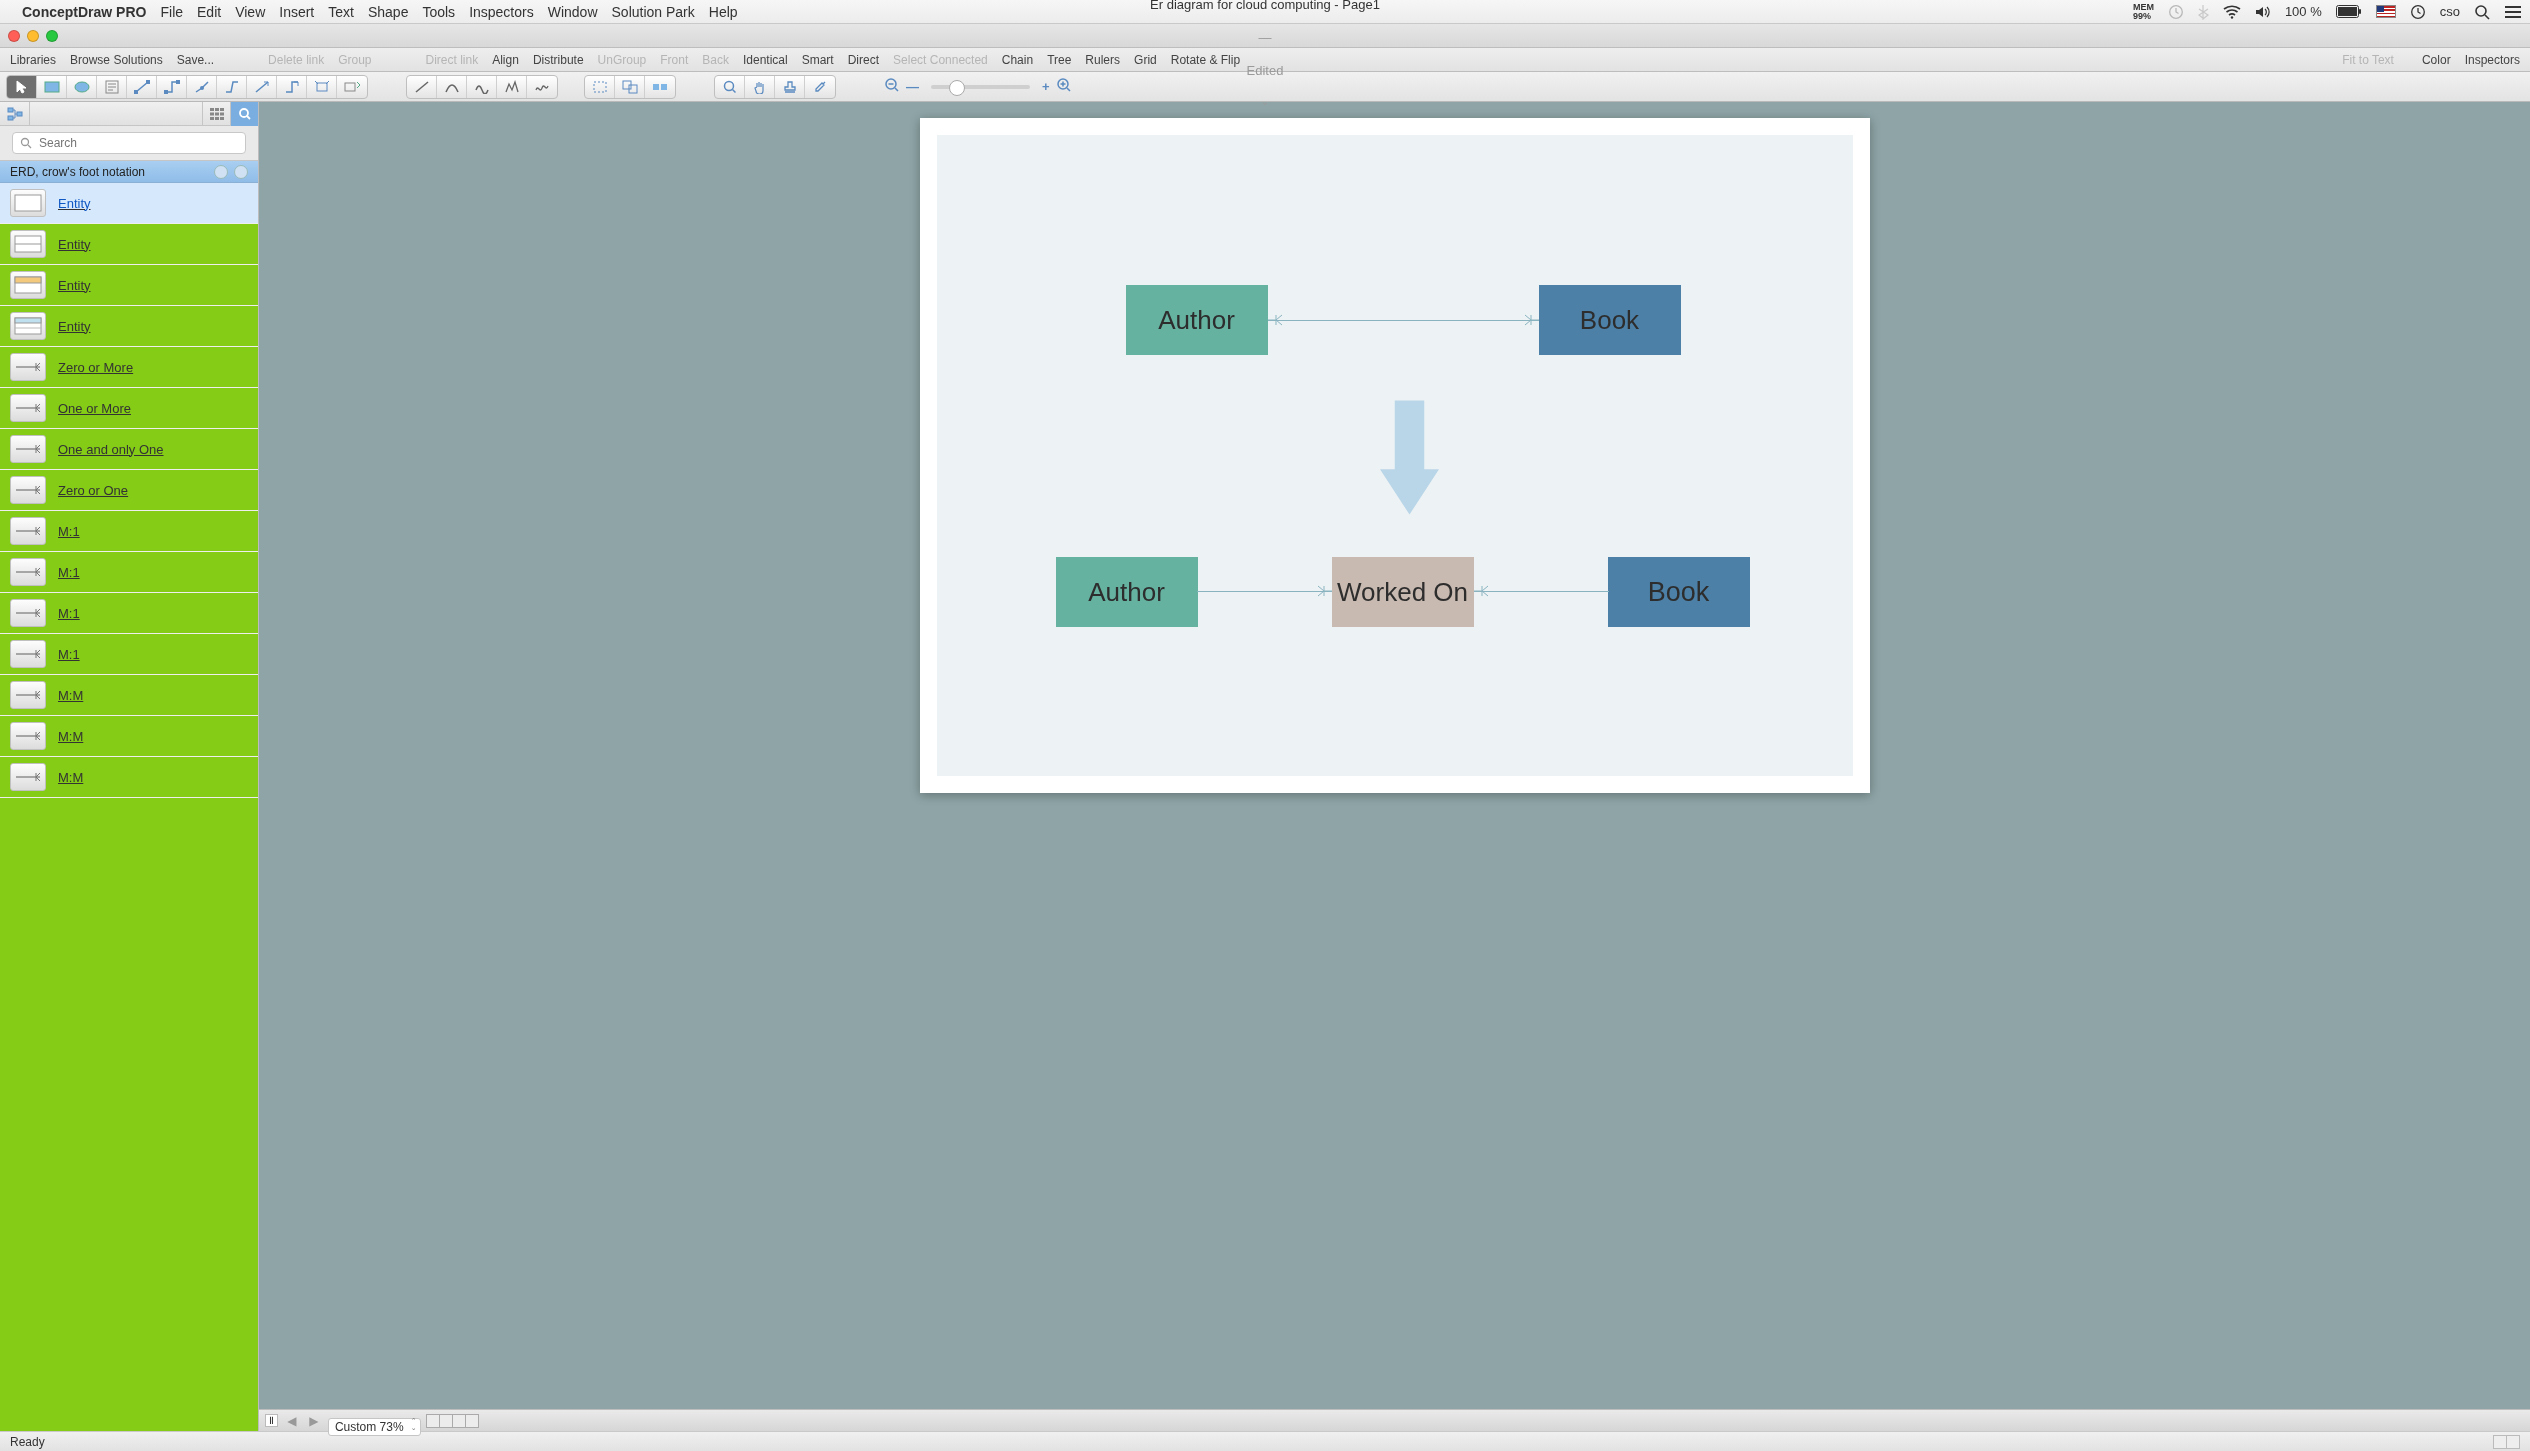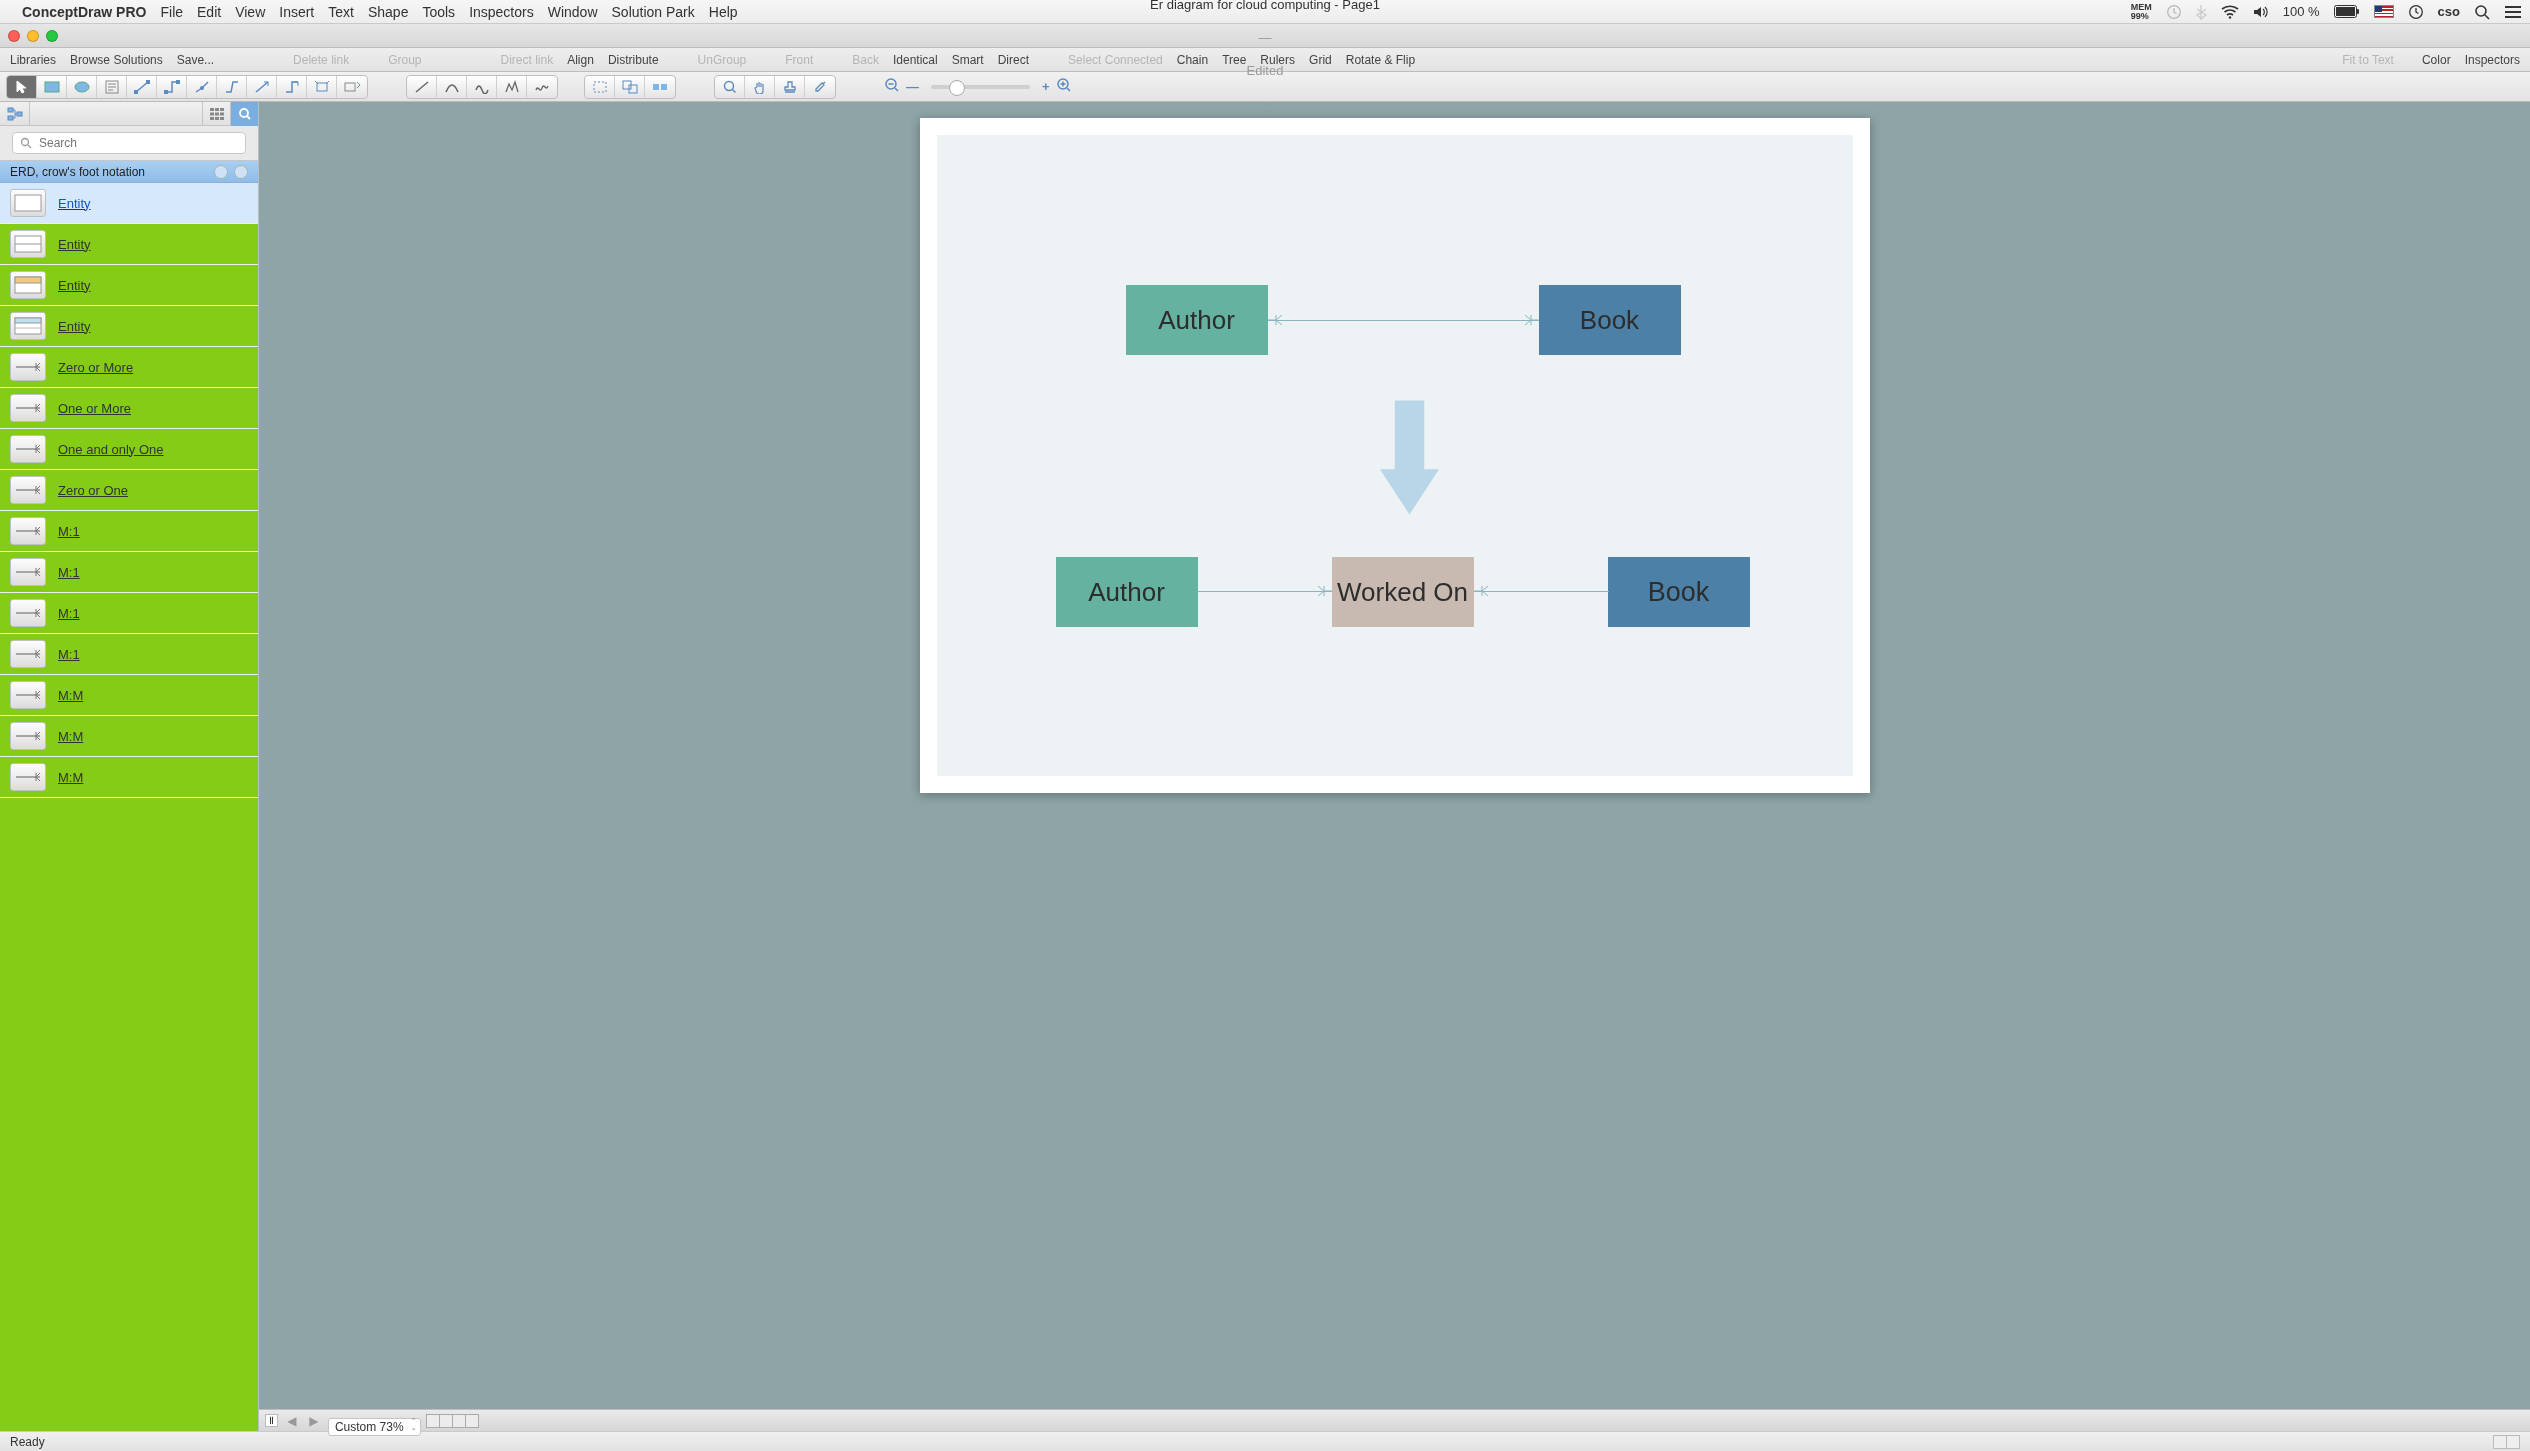--- a/index.html
+++ b/index.html
@@ -35,21 +35,21 @@
 .titlebar .edited { color: #9a9a9a; }
 .titlebar .chev { color: #9a9a9a; font-size: 10px; }
 
 
 .sec-toolbar {
   height: 24px; background: linear-gradient(#eeeeee,#e2e2e2);
   display: flex; align-items: center; font-size: 12px; color: #444;
   border-bottom: 1px solid #bdbdbd; padding: 0 10px; gap: 14px;
 }
 .sec-toolbar .grp { display: flex; gap: 14px; }
-.sec-toolbar .dim { color: #b5b5b5; margin-left: 25px; }
+.sec-toolbar .dim { color: #b5b5b5; }
 .sec-toolbar .spacer { flex: 1; }
 
 
 .icon-toolbar {
   height: 30px; background: linear-gradient(#f1f1f1,#e3e3e3);
   display: flex; align-items: center; padding: 0 6px; gap: 4px;
   border-bottom: 1px solid #b9b9b9;
 }
 .icon-toolbar .cluster { display: flex; border: 1px solid #bfbfbf; border-radius: 4px; overflow: hidden; background: linear-gradient(#fff,#e4e4e4); }
 .icon-toolbar .ibtn { width: 30px; height: 22px; display: flex; align-items:center; justify-content:center; border-right: 1px solid #cfcfcf; }
@@ -181,21 +181,21 @@
           <rect x="23" y="4" width="2" height="5" rx="1" fill="#333"></rect>
         </svg>
     </span>
     <span class="flag"></span>
     <span>
       <svg width="16" height="16" viewBox="0 0 16 16">
           <circle cx="8" cy="8" r="6.3" fill="none" stroke="#333" stroke-width="1.3"></circle>
           <path d="M8 4v4l2.5 1.5" stroke="#333" fill="none" stroke-width="1.3"></path>
         </svg>
     </span>
-    <span style="font-weight:700">cso</span>
+    <span style="font-weight:400">cso</span>
     <span>
       <svg width="16" height="16" viewBox="0 0 16 16">
           <circle cx="7" cy="7" r="5" fill="none" stroke="#333" stroke-width="1.6"></circle>
           <path d="M11 11l4 4" stroke="#333" stroke-width="1.6"></path>
         </svg>
     </span>
     <span>
       <svg width="18" height="14" viewBox="0 0 18 14">
           <path d="M1 2h16M1 7h16M1 12h16" stroke="#333" stroke-width="1.8"></path>
         </svg>

